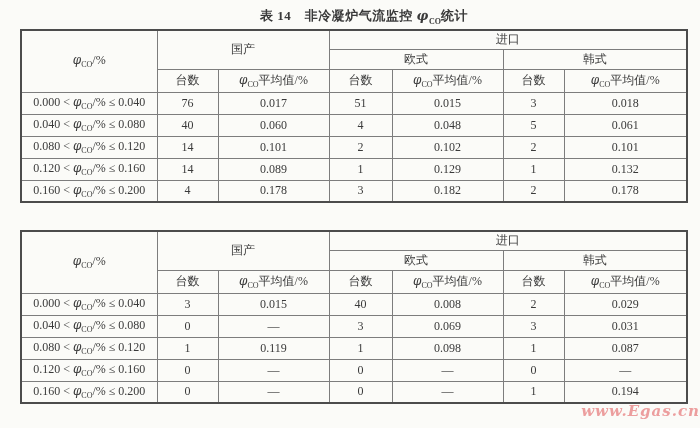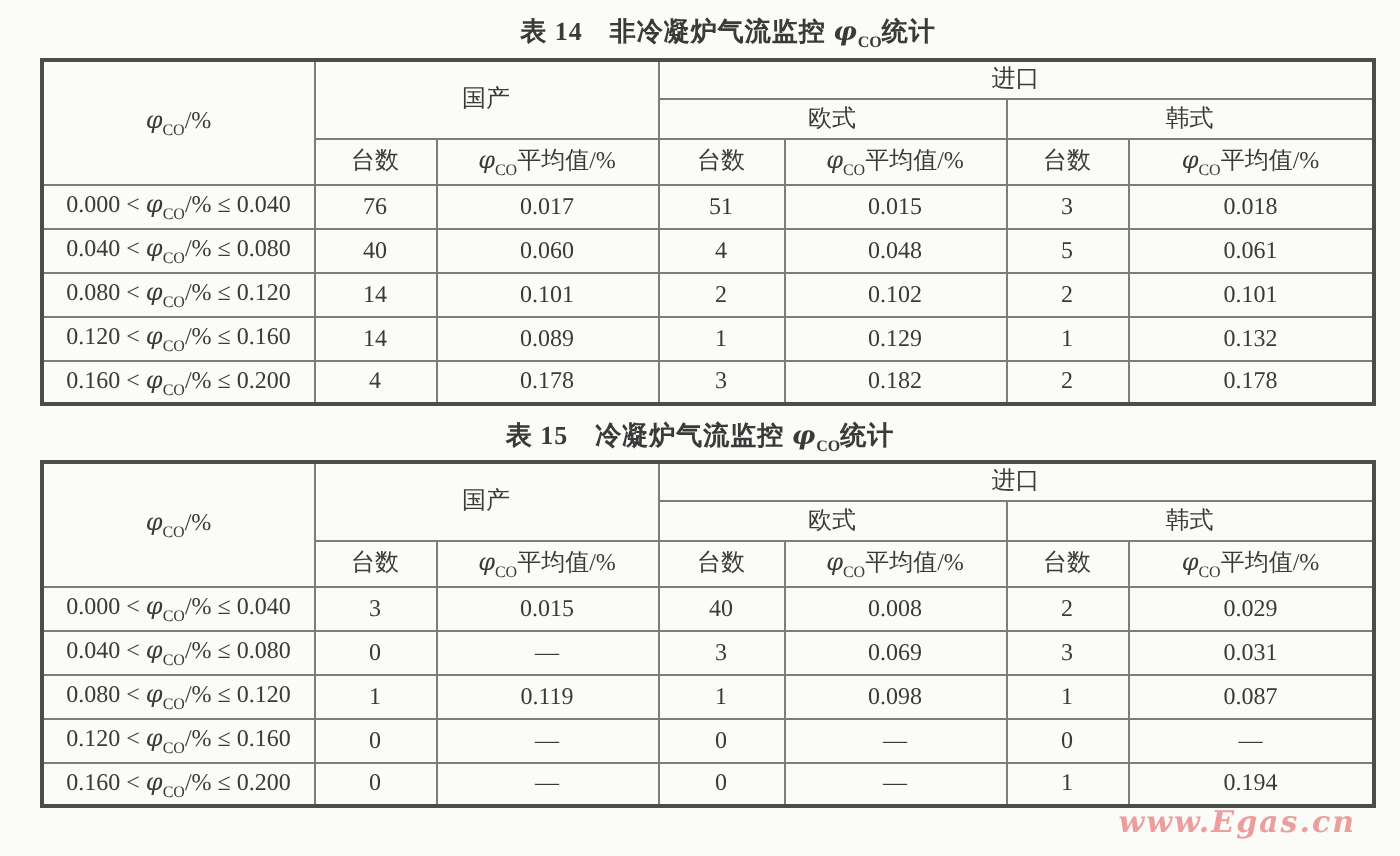--- a/index.html
+++ b/index.html
@@ -46,21 +46,21 @@
     font-style:italic;
     font-family:"DejaVu Serif",serif;
   }
   sub.co{
     font-size:8px;
     vertical-align:sub;
     letter-spacing:0;
   }
   .watermark{
     position:absolute;
-    top:402px;right:22px;
+    top:402px;right:0;
     font-size:15px;
     font-style:italic;
     font-weight:bold;
     color:#ec9e9e;
     letter-spacing:1px;
     font-family:"DejaVu Serif",serif;
   }
 </style>
 </head>
 <body>
@@ -138,21 +138,20 @@
       <td>4</td>
       <td>0.178</td>
       <td>3</td>
       <td>0.182</td>
       <td>2</td>
       <td>0.178</td>
     </tr>
   </tbody>
     </table>
 
-  <div class="tbl-title title-2"><span>表 15　冷凝炉气流监控 </span><span class="phi">φ</span><sub class="co">CO</sub><span>统计</span></div>
 
   <table class="stat table-2">
     <colgroup>
       <col style="width:136px">
         <col style="width:61px">
         <col style="width:111px">
       <col style="width:63px">
         <col style="width:111px">
         <col style="width:61px">
         <col style="width:123px">

